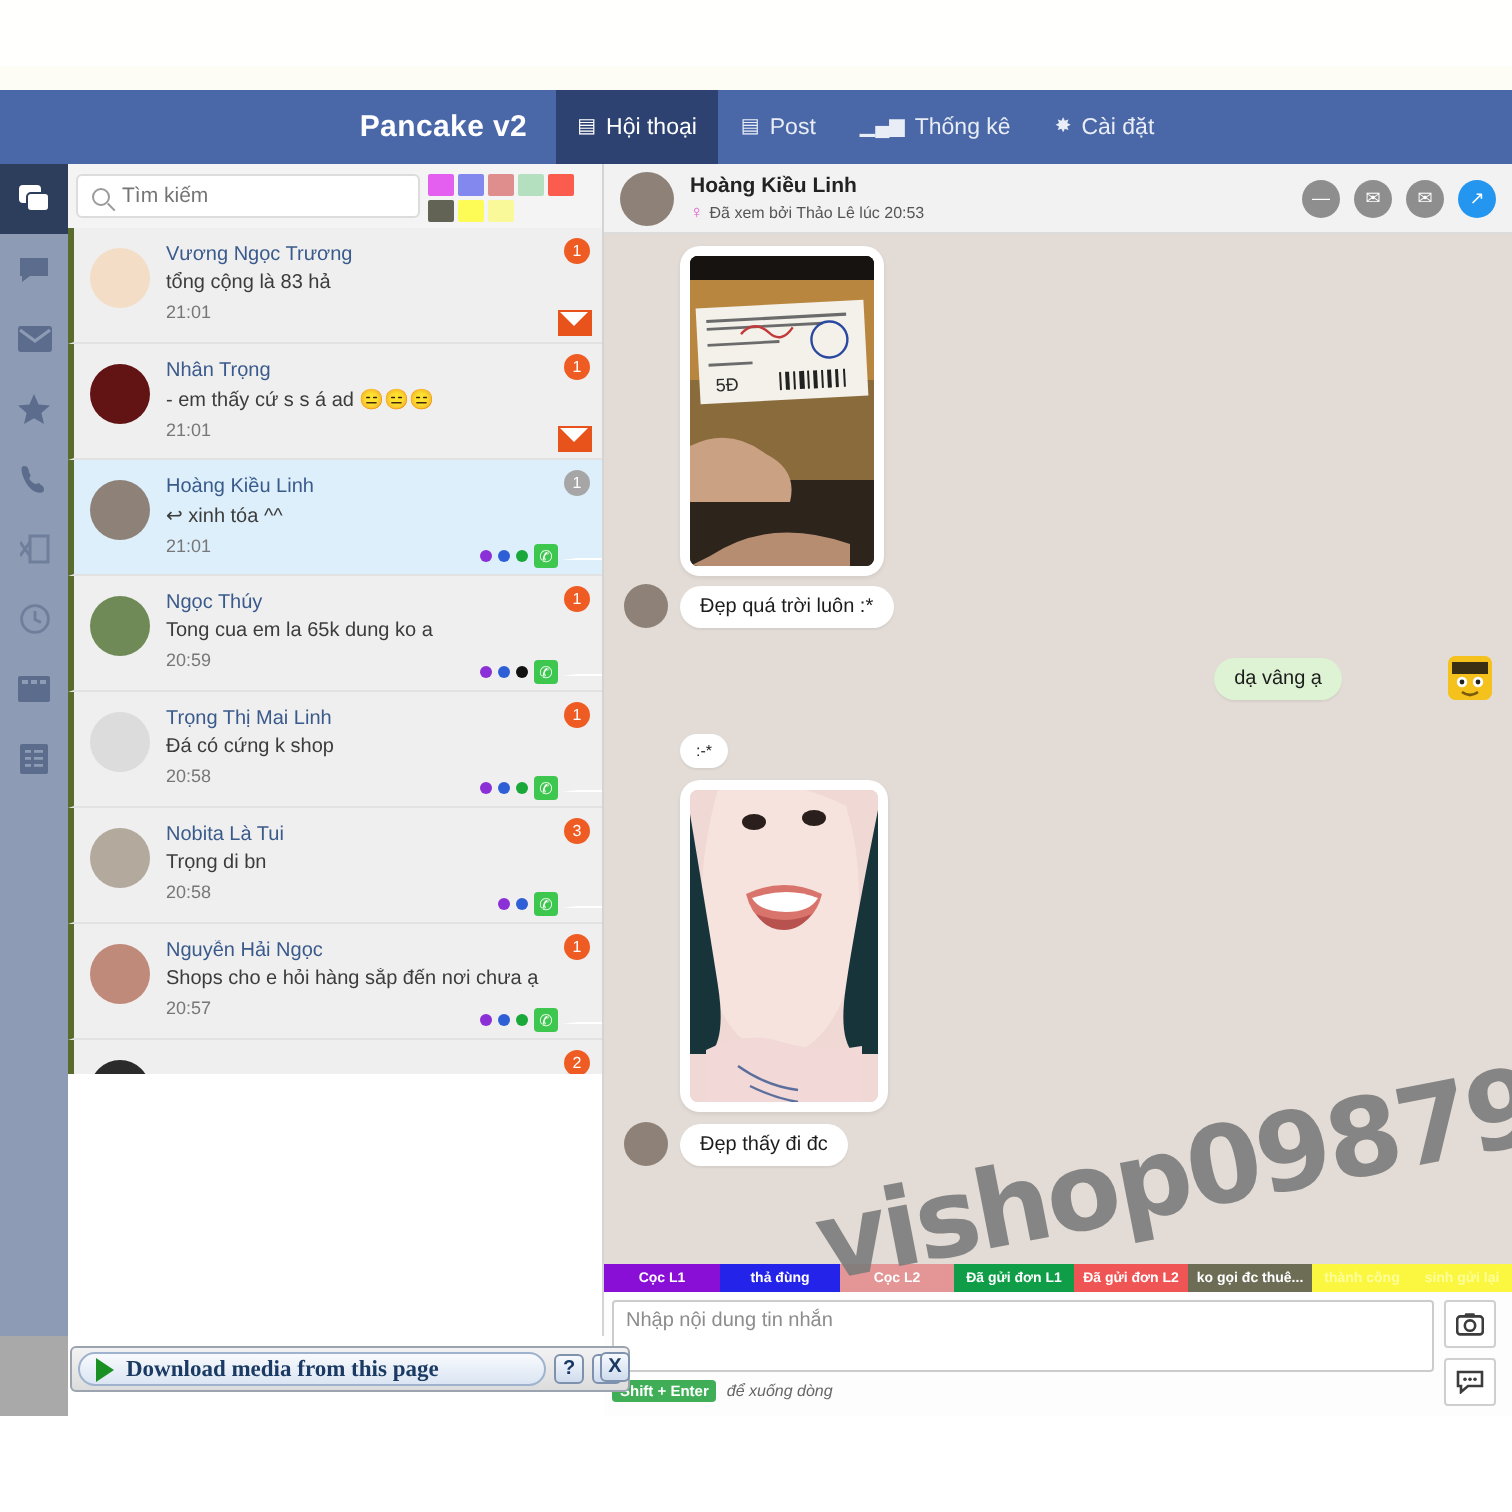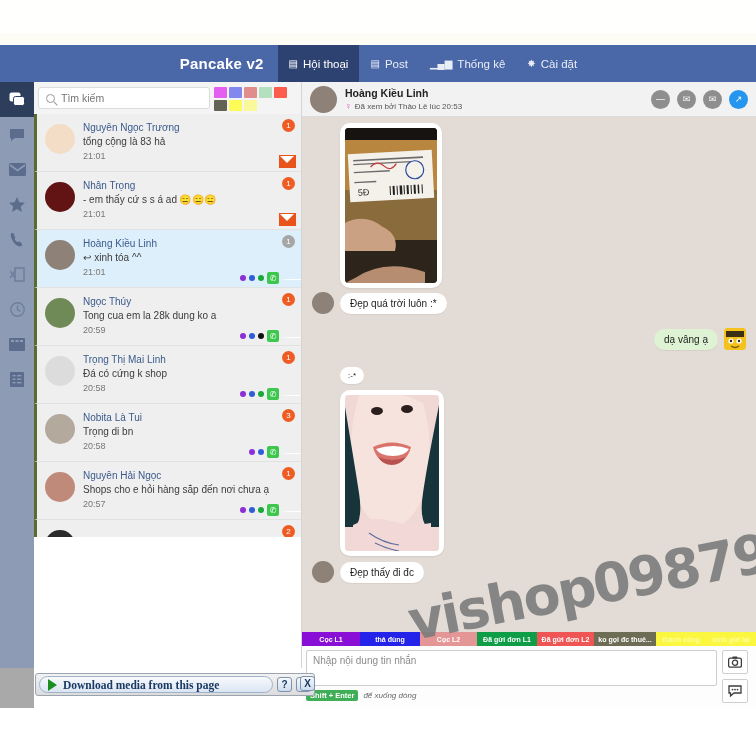--- a/index.html
+++ b/index.html
@@ -344,21 +344,21 @@
         <span class="sw" style="background:#fdfb55"></span>
         <span class="sw" style="background:#faf99a"></span>
       </div>
     </div>
 
     <div class="conv-scroll">
 
       <div class="conv">
         <div class="avatar" style="background:#f3ddc6"></div>
         <div class="conv-body">
-          <div class="conv-name">Nguyễn Ngọc Trương</div>
+          <div class="conv-name">Vương Ngọc Trương</div>
           <div class="conv-snip">tổng cộng là 83 hả</div>
           <div class="conv-time">21:01</div>
         </div>
         <div class="badge">1</div>
         <div class="mini-mail-big"></div>
       </div>
 
       <div class="conv">
         <div class="avatar" style="background:#621414"></div>
         <div class="conv-body">
@@ -384,21 +384,21 @@
           <span class="dot" style="background:#1aa83a"></span>
           <span class="mini-phone">✆</span>
           <span class="mini-mail grey"><span class="env"></span></span>
         </div>
       </div>
 
       <div class="conv">
         <div class="avatar" style="background:#6f8a57"></div>
         <div class="conv-body">
           <div class="conv-name">Ngọc Thúy</div>
-          <div class="conv-snip">Tong cua em la 28k dung ko a</div>
+          <div class="conv-snip">Tong cua em la 65k dung ko a</div>
           <div class="conv-time">20:59</div>
         </div>
         <div class="badge">1</div>
         <div class="conv-icons">
           <span class="dot" style="background:#8b2fd6"></span>
           <span class="dot" style="background:#2f5fd6"></span>
           <span class="dot" style="background:#111"></span>
           <span class="mini-phone">✆</span>
           <span class="mini-mail"><span class="env"></span></span>
         </div>
@@ -528,21 +528,21 @@
           </div>
         </div>
       </div>
 
 
       <div class="row">
         <div class="m-av" style="background:#8d8178"></div>
         <div class="bubble">Đẹp quá trời luôn :*</div>
       </div>
 
-      <div class="row out" style="margin-top:14px;margin-bottom:12px;">
+      <div class="row out" style="margin-top:14px;margin-bottom:12px;gap:47px;">
         <div class="bubble green">dạ vâng ạ</div>
         <div class="out-av">
           <svg width="22" height="22" viewBox="0 0 22 22">
             <rect width="22" height="22" rx="3" fill="#f5c21d"></rect>
             <rect x="2" y="3" width="18" height="6" fill="#3a2f12"></rect>
             <circle cx="7" cy="13" r="2.6" fill="#fff"></circle>
               <circle cx="15" cy="13" r="2.6" fill="#fff"></circle>
             <circle cx="7" cy="13" r="1.2" fill="#222"></circle>
               <circle cx="15" cy="13" r="1.2" fill="#222"></circle>
             <path d="M7 18 q4 3 8 0" stroke="#7a5a0c" stroke-width="1.4" fill="none"></path>

